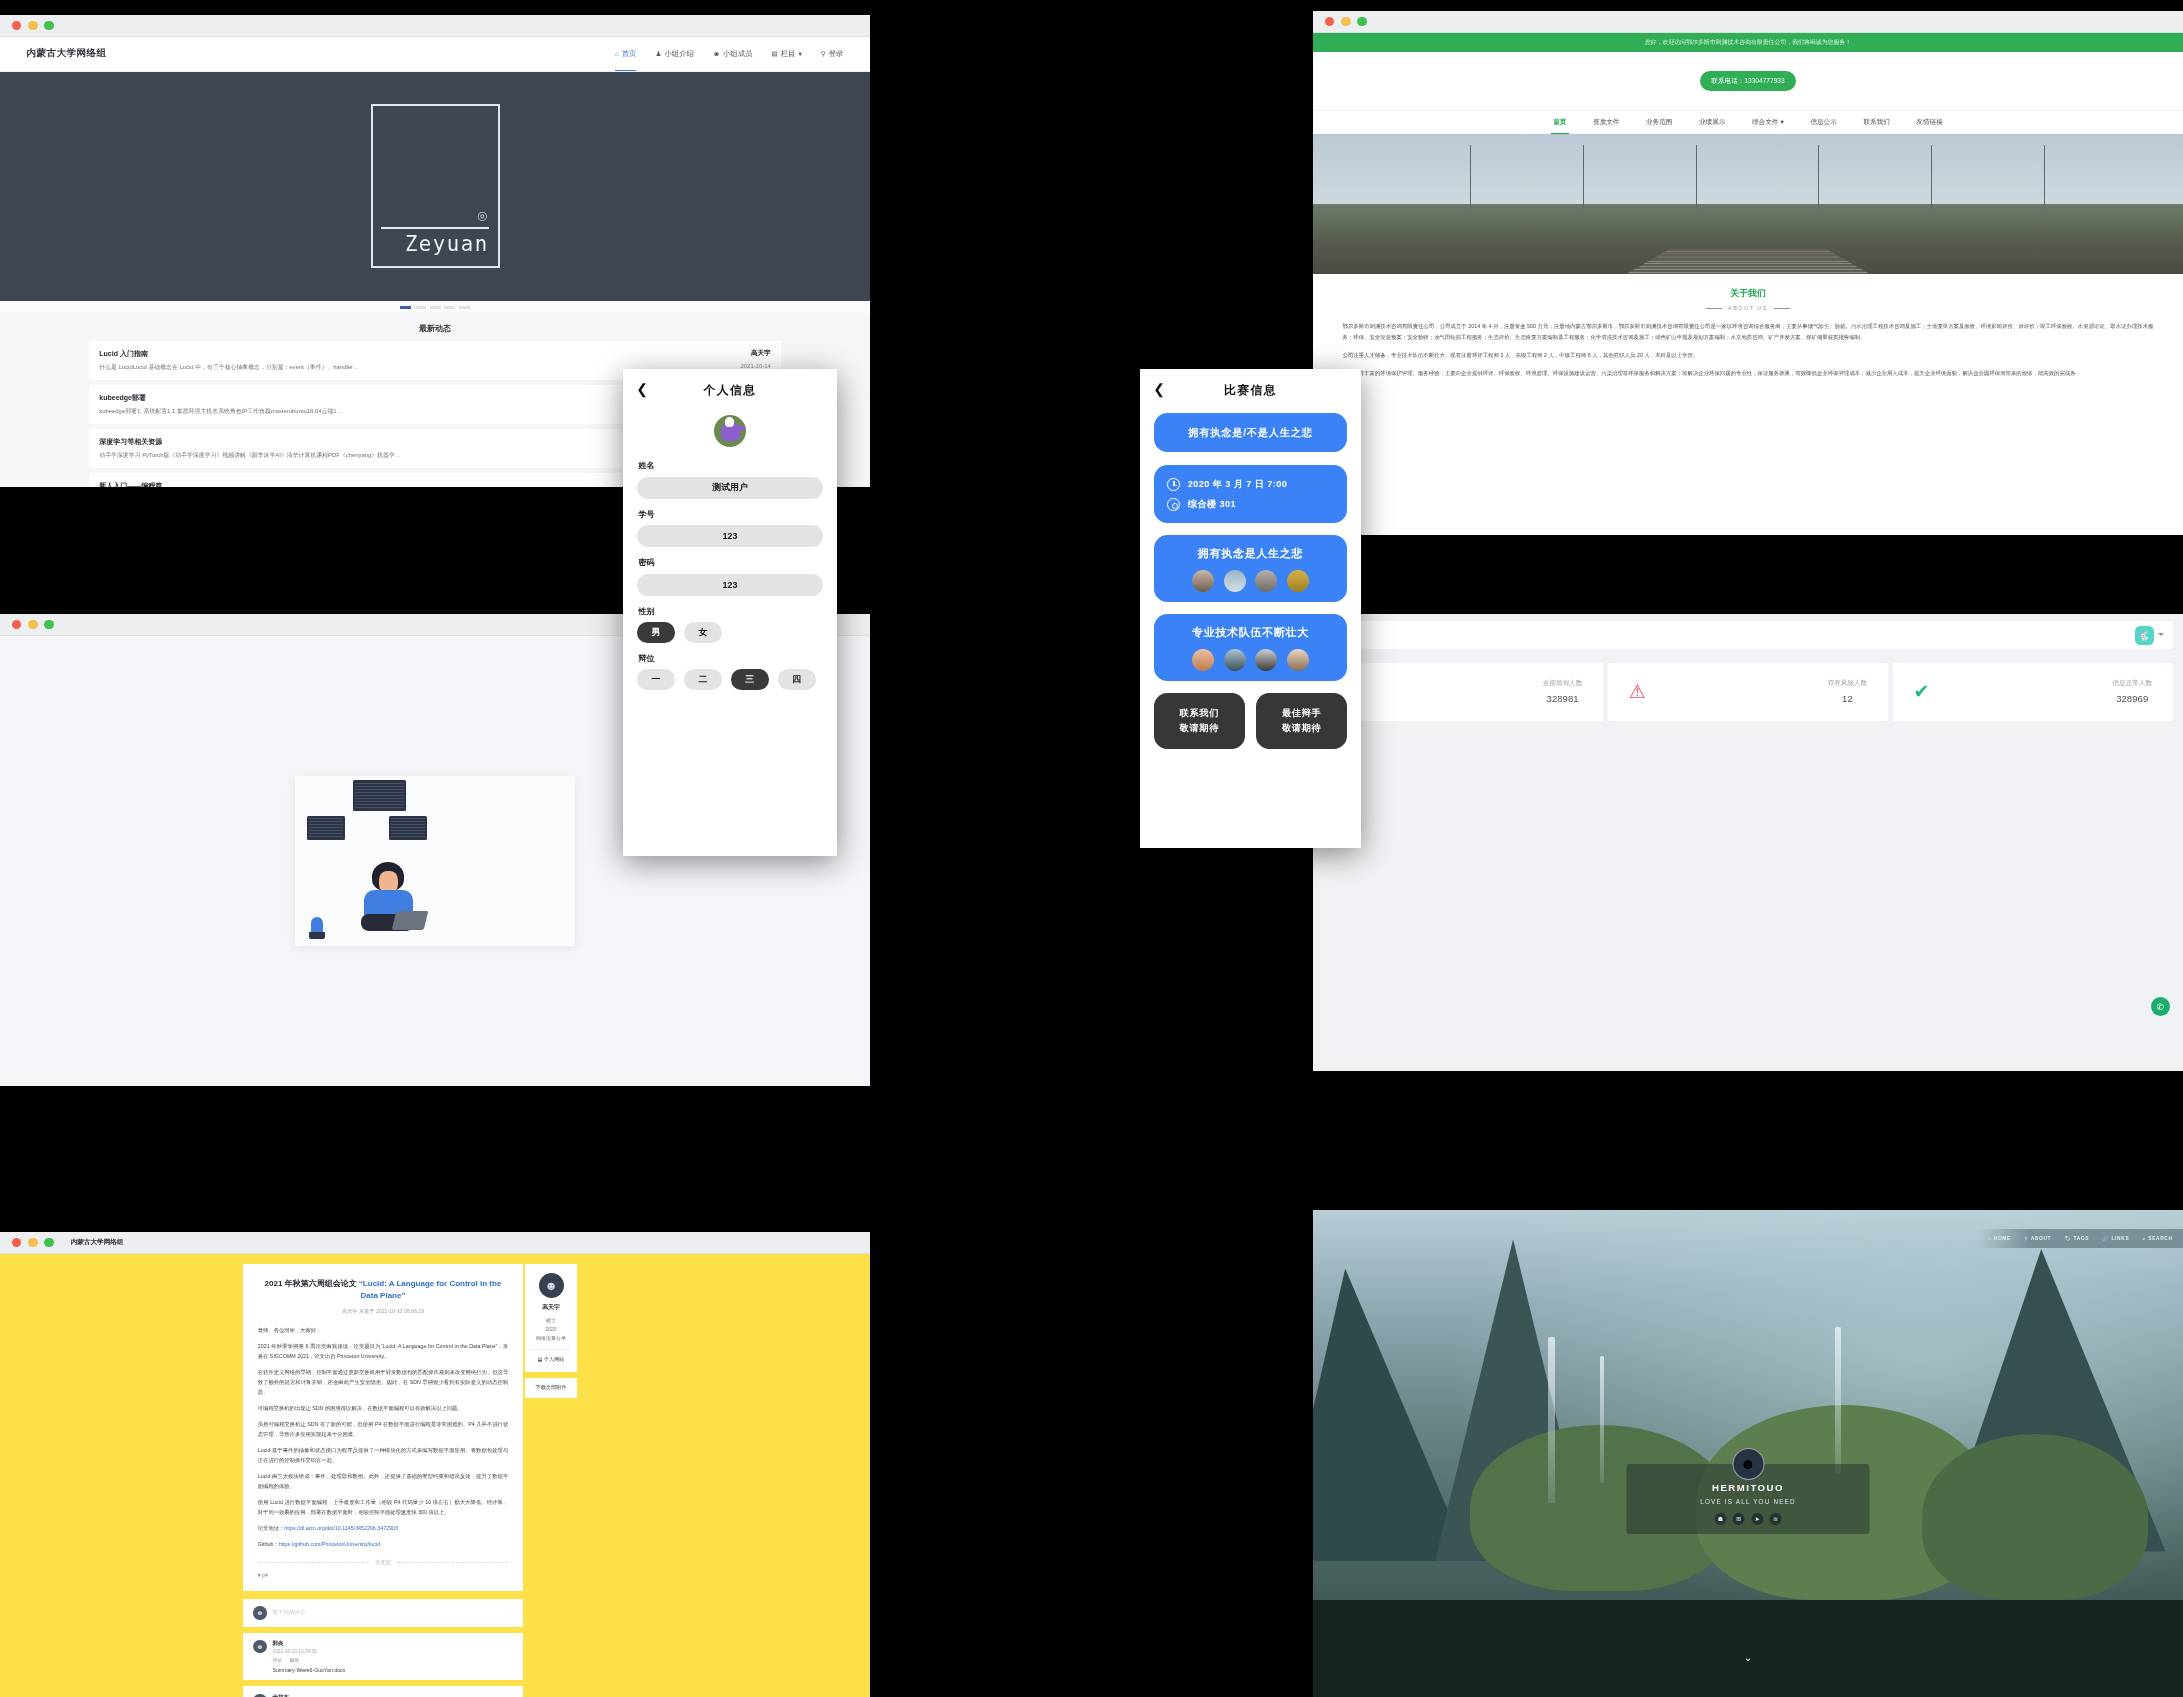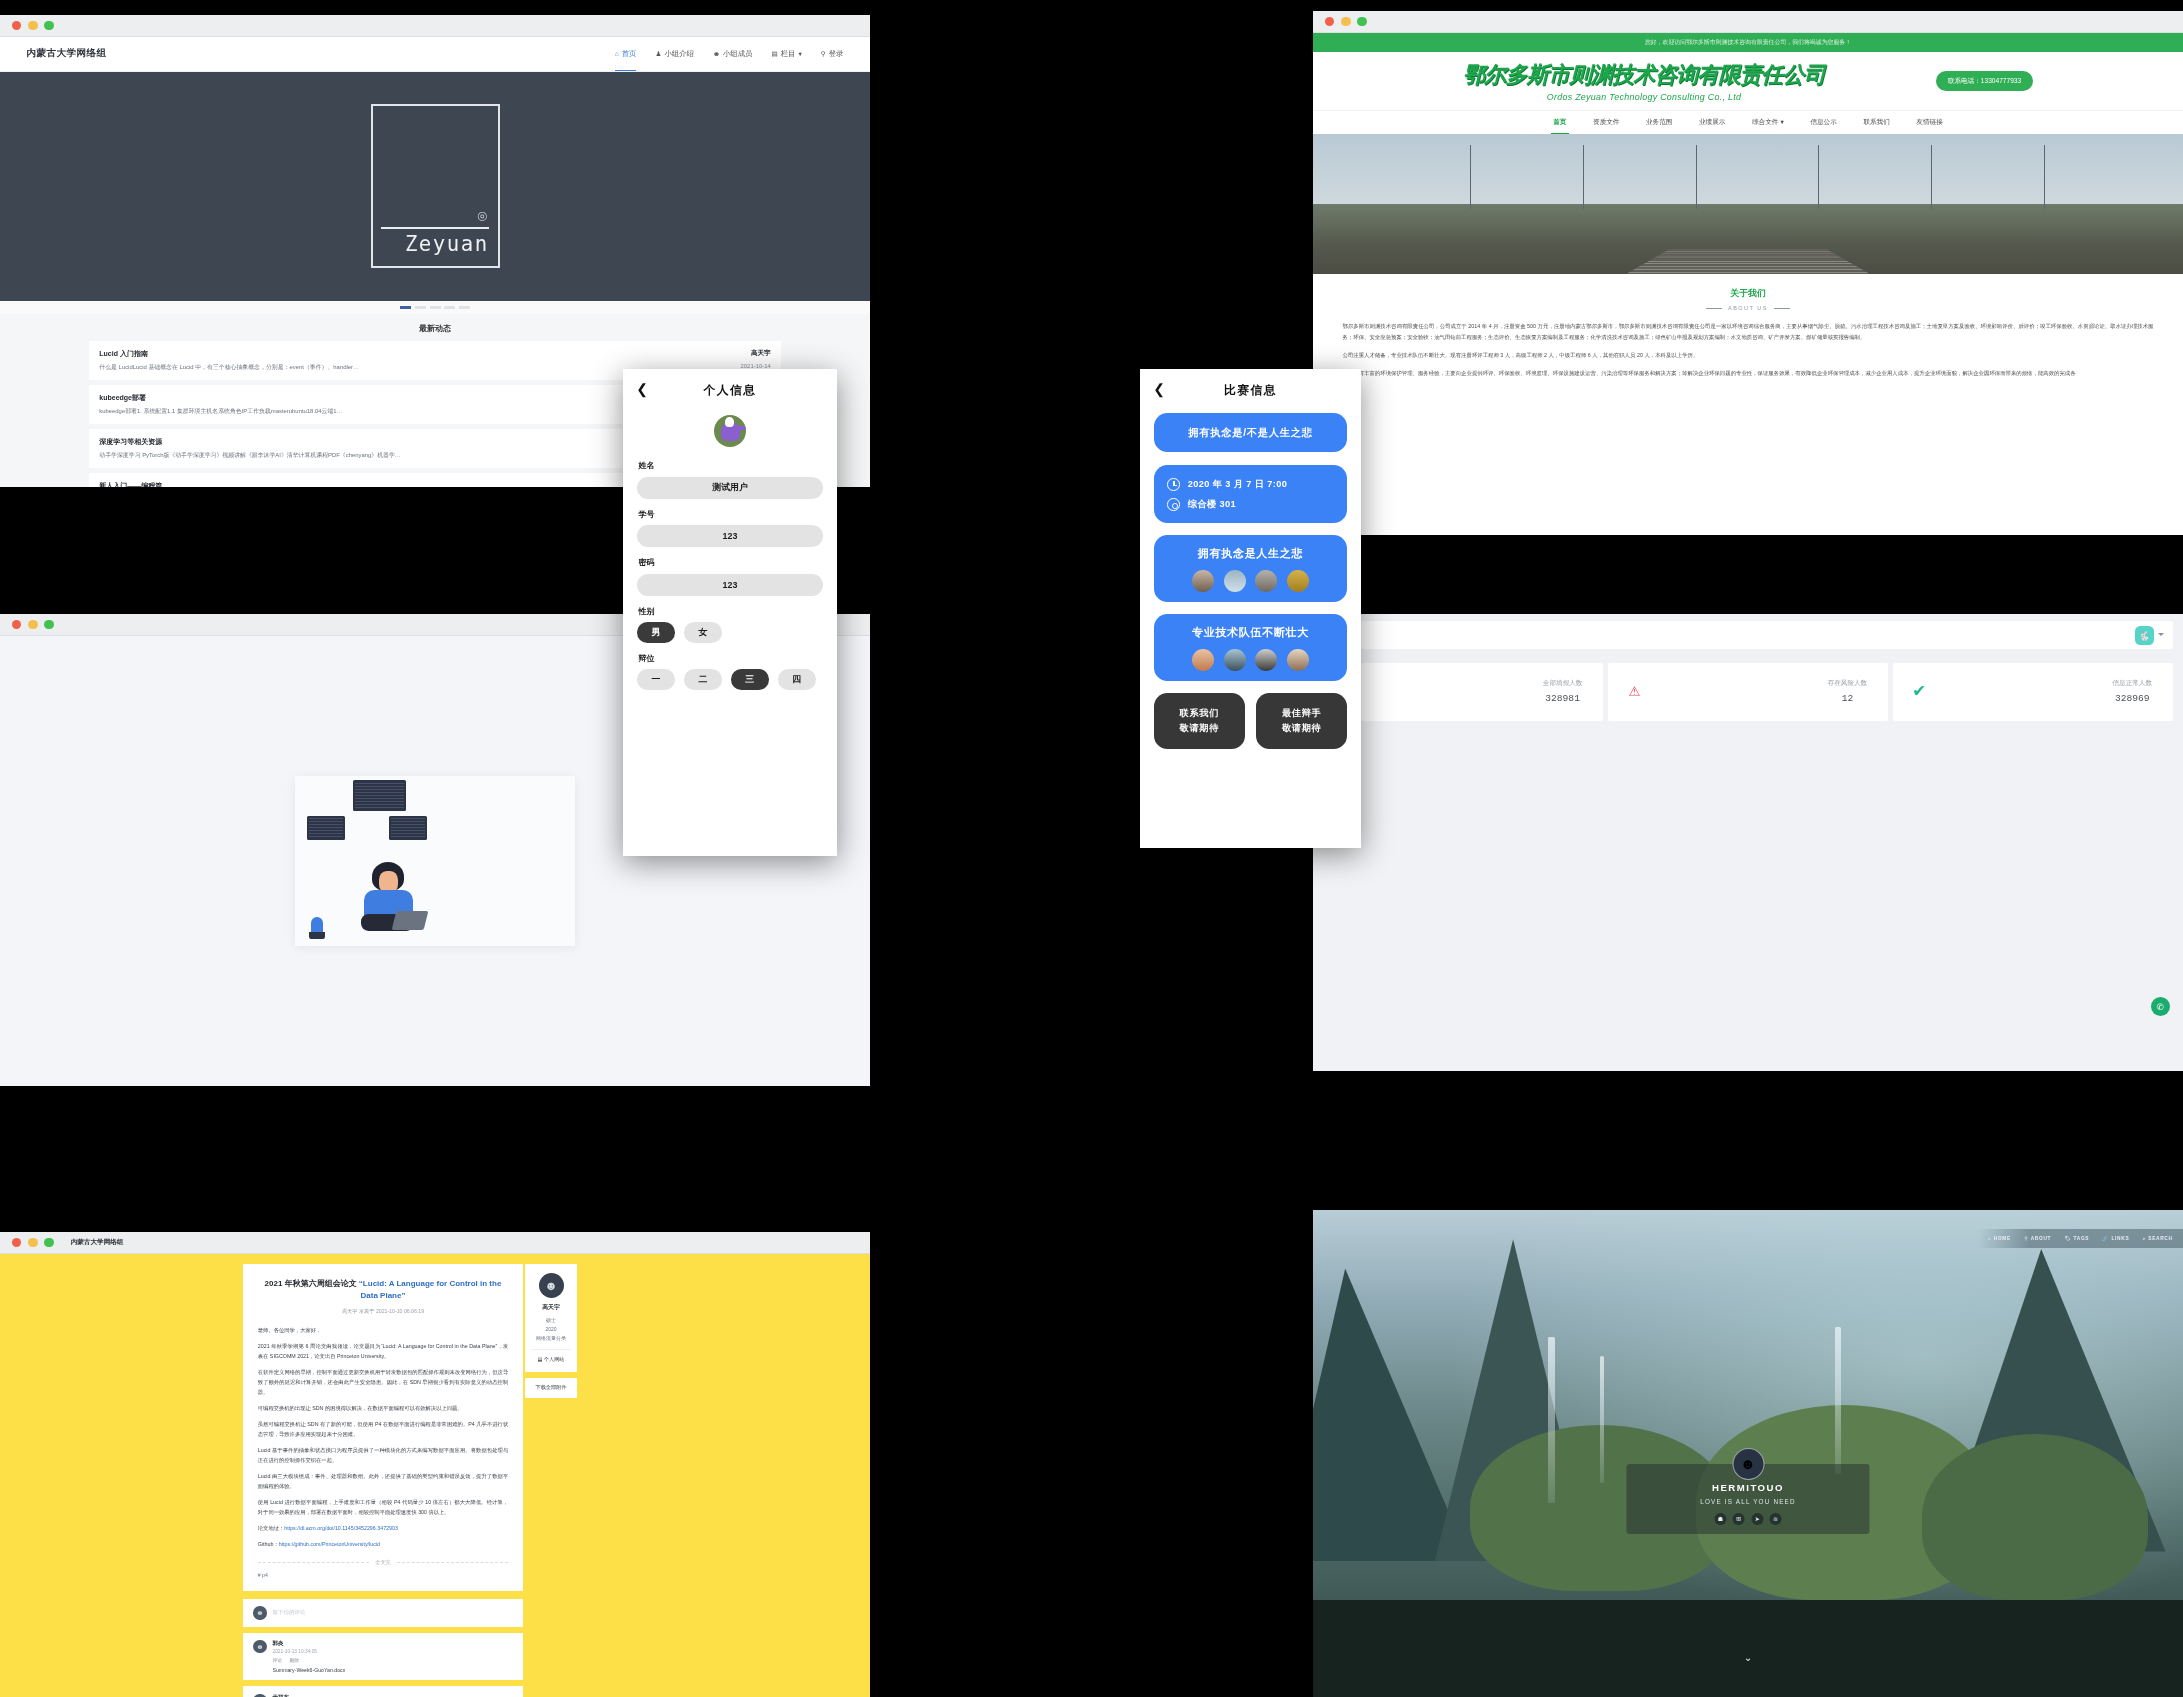--- a/index.html
+++ b/index.html
@@ -100,21 +100,21 @@
   #w3 .cact{position:absolute;left:16px;bottom:11.8px;width:11.8px;height:17.7px;background:#3f7de0;border-radius:5.9px 5.9px 2.2px 2.2px;}
   #w3 .pot {position:absolute;left:14px;bottom:7.4px;width:16px;height:6.6px;background:#2d3445;border-radius:0 0 2.2px 2.2px;}
 
   
   #w4 { left:1313px; top:614px; width:870px; height:457px; background:#f1f2f5;}
   #w4 .searchbar{ height:28px; background:#fff; margin:7.4px 10.3px 0 10.3px; border-radius:3px; position:relative;}
   #w4 .avatar-btn{ position:absolute; right:19px; top:4.4px; width:19px; height:19px; border-radius:5.2px;
                    background:#57d4c8; display:flex; align-items:center; justify-content:center; font-size:9.6px;}
   #w4 .caret{ position:absolute; right:8.9px; top:11.8px; width:0;height:0;border-left:3px solid transparent;
               border-right:3px solid transparent;border-top:3.7px solid #8a8f99;}
-  #w4 .cards{ display:flex; gap:5px; padding:13.3px 10.3px 0 10.3px;font-family:Liberation Mono, monospace;}
+  #w4 .cards{ display:flex; gap:5px; padding:13.3px 10.3px 0 10.3px;}
   #w4 .stat{ flex:1; background:#fff; border-radius:2.2px; height:58px; display:flex; align-items:center;
              justify-content:space-between; padding:0 20.7px;}
   #w4 .stat .ico{ font-size:19px; line-height:1;}
   #w4 .stat .txt{ text-align:center;}
   #w4 .stat .lbl{ font-size:6.6px; color:#9aa0a8; margin-bottom:4.4px;}
   #w4 .stat .val{ font-size:9.6px; color:#4b5058; }
   #w4 .floatchat{ position:absolute; right:13.3px; bottom:55px; width:19px;height:19px;border-radius:50%;
                   background:#1aad6e; color:#fff; display:flex;align-items:center;justify-content:center;font-size:8.9px;}
 
   
@@ -310,24 +310,20 @@
   </div>
 
   <div class="win" id="w2">
     <div class="titlebar">
       <span class="dot r"></span>
       <span class="dot y"></span>
       <span class="dot g"></span>
     </div>
     <div class="topbar">您好，欢迎访问鄂尔多斯市则渊技术咨询有限责任公司，我们将竭诚为您服务！</div>
     <div class="brandrow">
-      <div>
-        <div class="cn-brand">鄂尔多斯市则渊技术咨询有限责任公司</div>
-        <div class="en-brand">Ordos Zeyuan Technology Consulting Co., Ltd</div>
-      </div>
       <div class="phone-pill">联系电话：13304777933</div>
     </div>
     <div class="gnav">
       <div class="gi active">首页</div>
       <div class="gi">资质文件</div>
       <div class="gi">业务范围</div>
       <div class="gi">业绩展示</div>
       <div class="gi">
         <span>综合文件</span>
         <span>▾</span>

